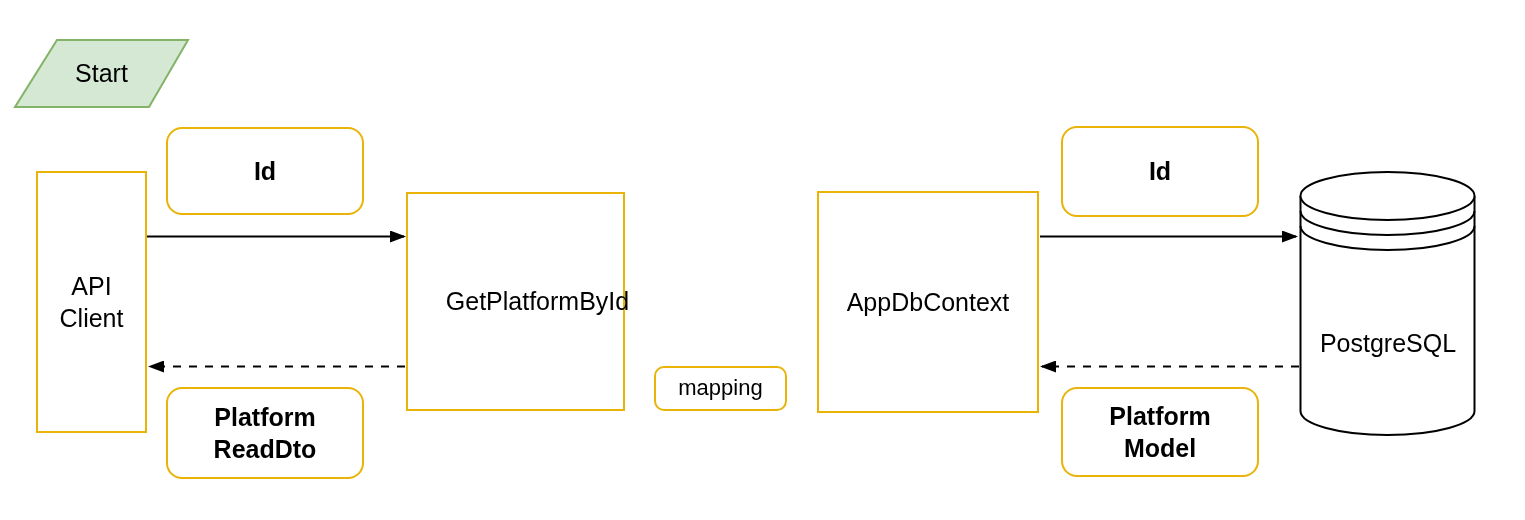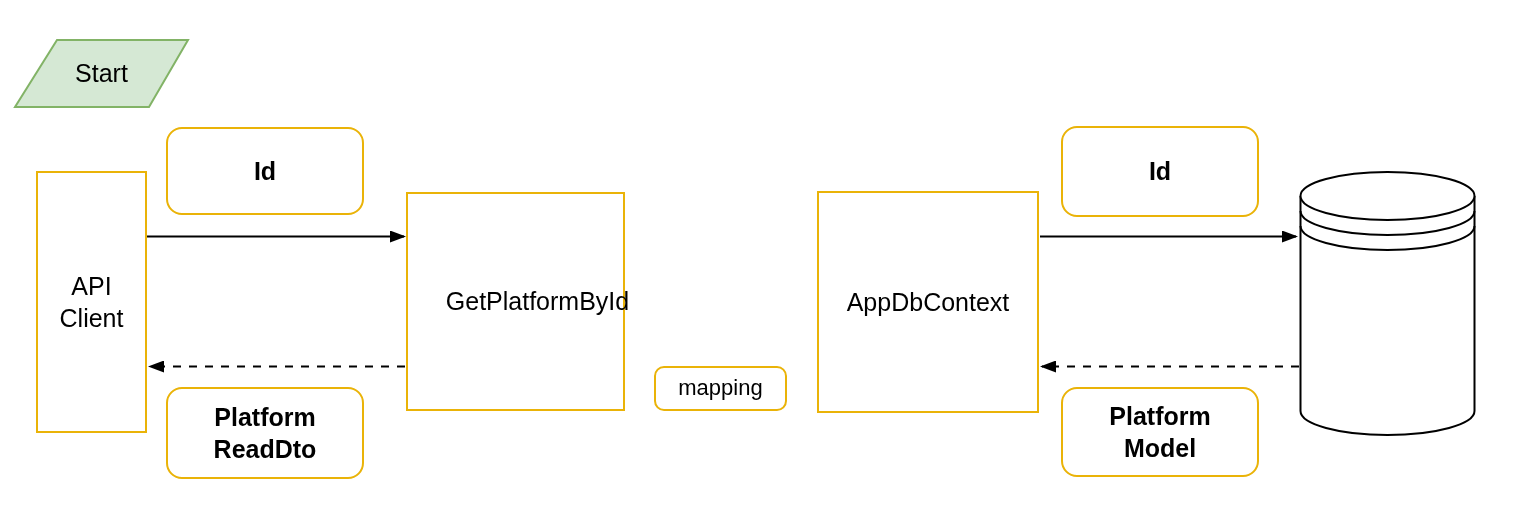--- a/index.html
+++ b/index.html
@@ -110,14 +110,15 @@
   <div class="node rounded bold z2" style="left:166px; top:127px; width:198px; height:88px;">Id</div>
 
   <div class="node rounded bold z2" style="left:166px; top:387px; width:198px; height:92px;">Platform
 ReadDto</div>
 
   <div class="node rounded bold z2" style="left:1061px; top:126px; width:198px; height:91px;">Id</div>
 
   <div class="node rounded bold z2" style="left:1061px; top:387px; width:198px; height:90px;">Platform
 Model</div>
 
+  <div class="plain-label z2" style="left:1300px; top:329px; width:176px; height:28px;">PostgreSQL</div>
 
 </div>
 
 </body></html>

